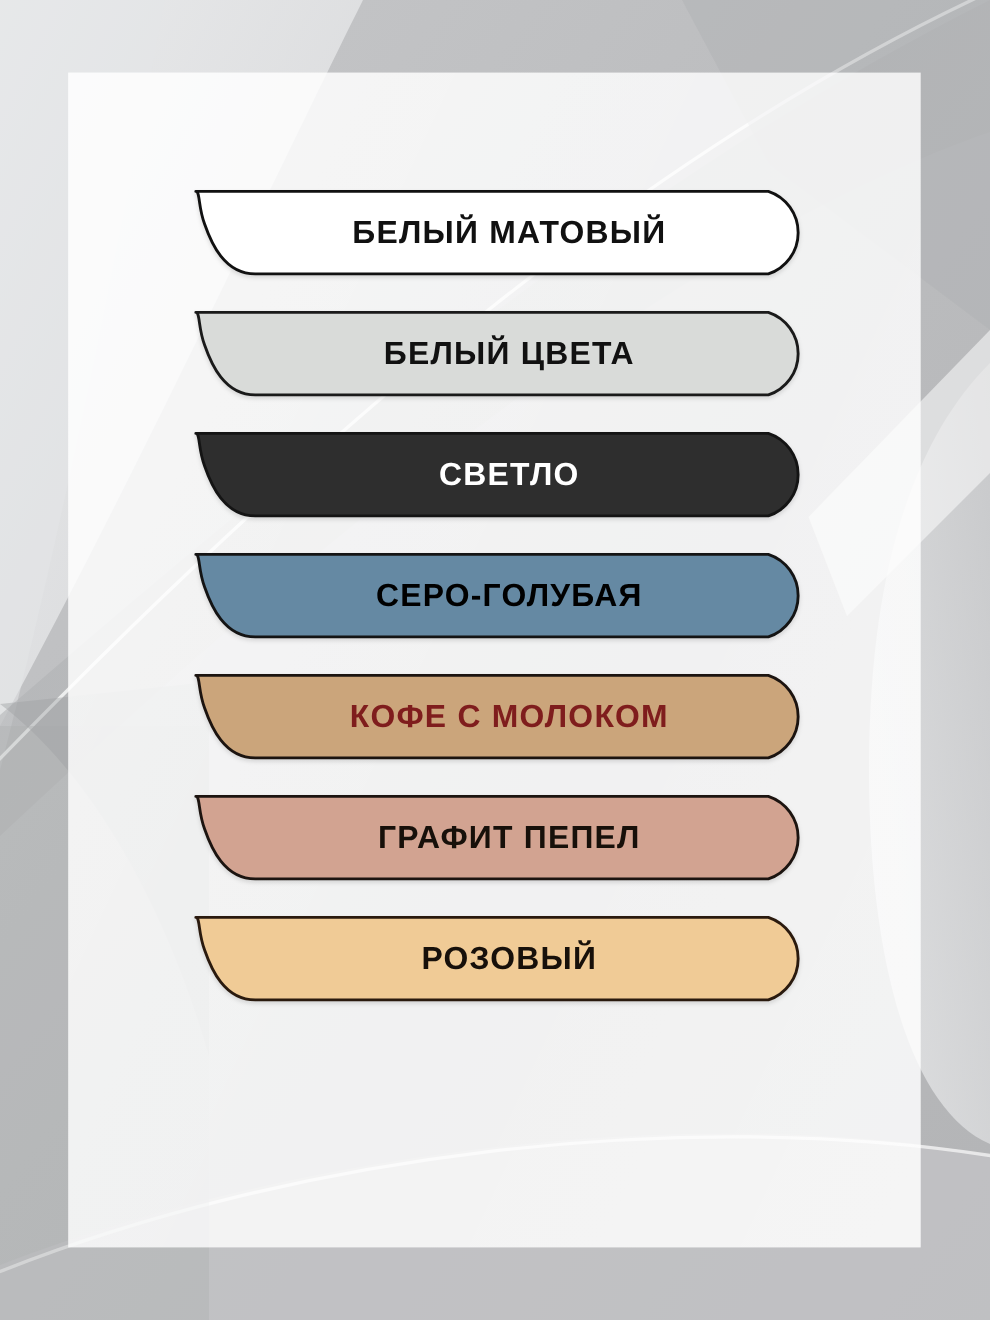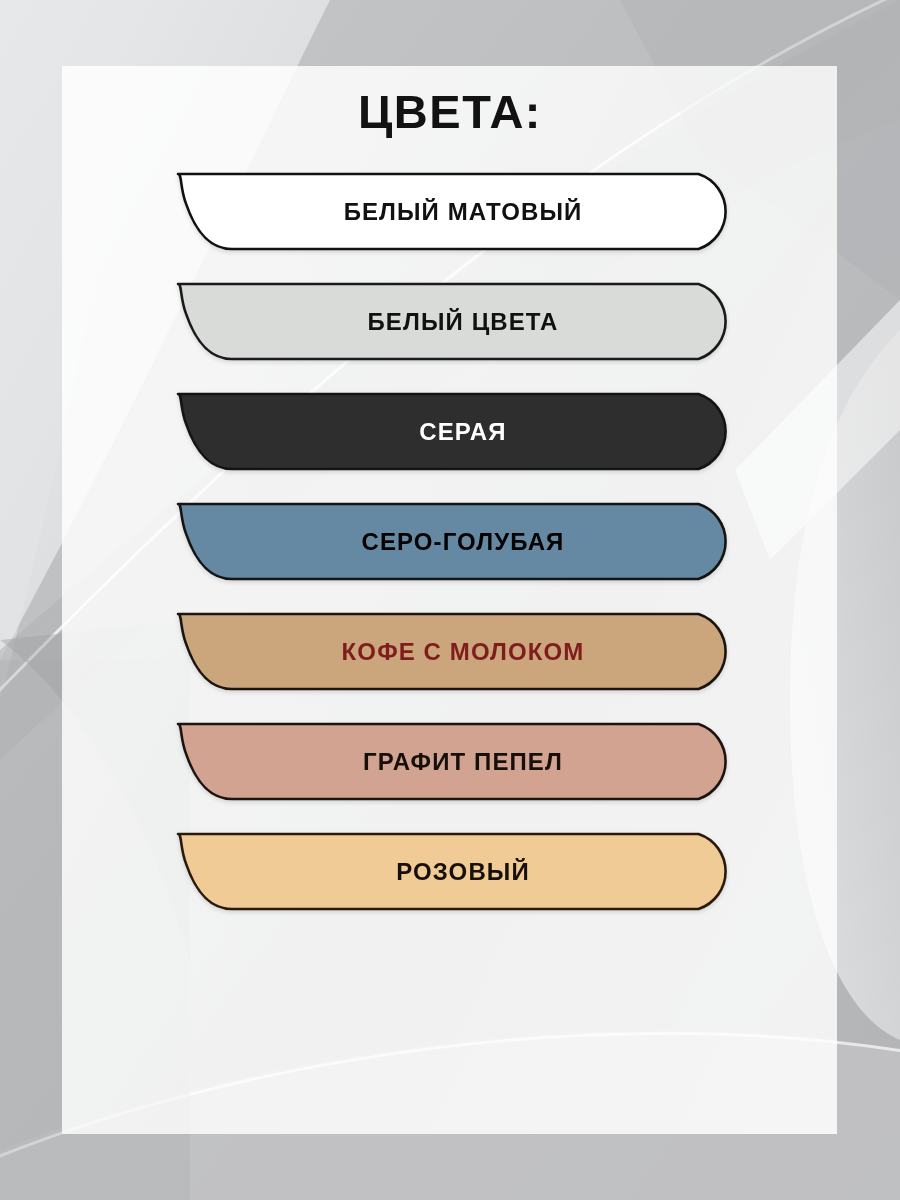--- a/index.html
+++ b/index.html
@@ -82,21 +82,21 @@
     display: block;
     overflow: visible;
     filter: drop-shadow(0 2px 2px rgba(0,0,0,0.13));
   }
   .swatch-label {
     position: absolute;
     left: 0; right: 0;
     top: 50%;
     transform: translateY(-50%);
     text-align: center;
-    font-size: 24px;
+    font-size: 29px;
     font-weight: bold;
     letter-spacing: 1.1px;
     white-space: nowrap;
     pointer-events: none;
   }
   
   .swatch-label { padding-left: 18px; }
 </style>
 </head>
 <body>
@@ -143,40 +143,39 @@
       <path d="M0,640 C80,700 150,820 190,960 L190,620 Z" fill="#9fa1a3" opacity="0.45"></path>
 
       <path d="M620,0 L900,0 L900,300 L700,150 Z" fill="#b0b2b4" opacity="0.45"></path>
     </svg>
   </div>
 
   <div id="card">
     <div id="card-sheen"></div>
   </div>
 
-  <div id="title">ЦВЕТА:</div>
 
   <div id="list">
       <div class="swatch">
         <svg class="swatch-shape" viewBox="0 0 568 79" preserveAspectRatio="none">
           <path d="M 8,2 L 528.5,2 A 39.5,39.5 0 0 1 528.5,77 L 62,77 C 34,77 22,48.98 16,31.6 C 10,15.8 12,2 8,2 Z" fill="#ffffff" stroke="#111111" stroke-width="2.6" stroke-linejoin="round"></path>
         </svg>
         <div class="swatch-label" style="color: rgb(17, 17, 17);">БЕЛЫЙ МАТОВЫЙ</div>
       </div>
       <div class="swatch">
         <svg class="swatch-shape" viewBox="0 0 568 79" preserveAspectRatio="none">
           <path d="M 8,2 L 528.5,2 A 39.5,39.5 0 0 1 528.5,77 L 62,77 C 34,77 22,48.98 16,31.6 C 10,15.8 12,2 8,2 Z" fill="#d9dbd9" stroke="#1a1a1a" stroke-width="2.6" stroke-linejoin="round"></path>
         </svg>
         <div class="swatch-label" style="color: rgb(17, 17, 17);">БЕЛЫЙ ЦВЕТА</div>
       </div>
       <div class="swatch">
         <svg class="swatch-shape" viewBox="0 0 568 79" preserveAspectRatio="none">
           <path d="M 8,2 L 528.5,2 A 39.5,39.5 0 0 1 528.5,77 L 62,77 C 34,77 22,48.98 16,31.6 C 10,15.8 12,2 8,2 Z" fill="#2e2e2e" stroke="#141414" stroke-width="2.6" stroke-linejoin="round"></path>
         </svg>
-        <div class="swatch-label" style="color: rgb(255, 255, 255);">СЕРАЯ</div>
+        <div class="swatch-label" style="color: rgb(255, 255, 255);">СВЕТЛО</div>
       </div>
       <div class="swatch">
         <svg class="swatch-shape" viewBox="0 0 568 79" preserveAspectRatio="none">
           <path d="M 8,2 L 528.5,2 A 39.5,39.5 0 0 1 528.5,77 L 62,77 C 34,77 22,48.98 16,31.6 C 10,15.8 12,2 8,2 Z" fill="#6589a3" stroke="#141414" stroke-width="2.6" stroke-linejoin="round"></path>
         </svg>
         <div class="swatch-label" style="color: #000000;">СЕРО-ГОЛУБАЯ</div>
       </div>
       <div class="swatch">
         <svg class="swatch-shape" viewBox="0 0 568 79" preserveAspectRatio="none">
           <path d="M 8,2 L 528.5,2 A 39.5,39.5 0 0 1 528.5,77 L 62,77 C 34,77 22,48.98 16,31.6 C 10,15.8 12,2 8,2 Z" fill="#cba57b" stroke="#1c1410" stroke-width="2.6" stroke-linejoin="round"></path>

